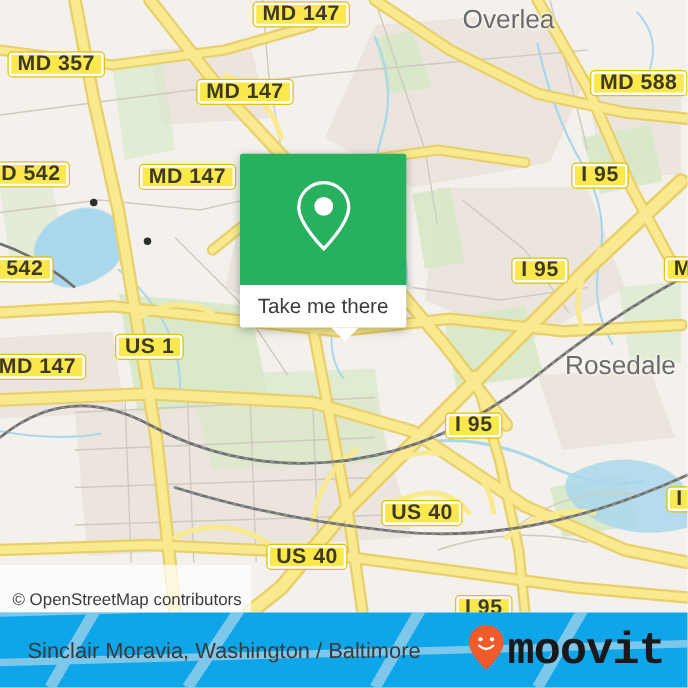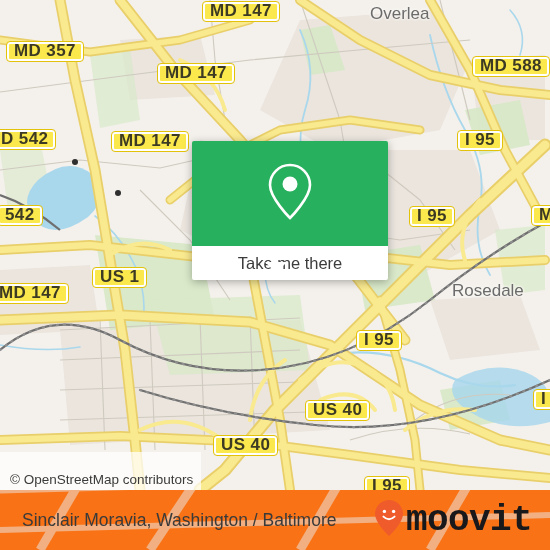--- a/index.html
+++ b/index.html
@@ -6,52 +6,52 @@
   body{width:550px;height:550px;overflow:hidden;background:#fff;
        font-family:"Liberation Sans",sans-serif;}
   #page{position:relative;width:550px;height:550px;overflow:hidden;}
 
   
   #map{position:absolute;left:0;top:0;width:550px;height:490px;
        background:#f4f1ec;overflow:hidden;}
   #map svg{position:absolute;left:0;top:0;}
 
   
-  .place{position:absolute;color:#6b6b6b;font-size:17px;
+  .place{position:absolute;color:#6b6b6b;font-size:21px;
          font-family:"Liberation Sans",sans-serif;white-space:nowrap;
          text-shadow:0 0 3px #f7f5f1,0 0 3px #f7f5f1,0 0 2px #f7f5f1;}
 
   
   .shield{position:absolute;background:#fbe84d;border:2px solid #fff;
           outline:1.5px solid #e3c20a;
           border-radius:3px;color:#3d3a24;font-size:17px;font-weight:bold;
           padding:1px 5px 2px 5px;white-space:nowrap;line-height:12px;
           letter-spacing:.4px;font-family:"Liberation Sans",sans-serif;}
 
   
   #attrib{position:absolute;left:0;bottom:0;background:rgba(255,255,255,.72);
           color:#3b3b3b;font-size:13.5px;padding:20px 8px 3px 10px;
           font-family:"Liberation Sans",sans-serif;white-space:nowrap;}
 
   
-  #popup{position:absolute;left:192px;top:123px;width:196px;
-         filter:drop-shadow(0 2px 4px rgba(0,0,0,.30));margin-top:18px;}
+  #popup{position:absolute;left:192px;top:123px;width:133px;
+         filter:drop-shadow(0 2px 4px rgba(0,0,0,.30));}
   #popup-head{height:105px;background:#27b05d;border-radius:2px 2px 0 0;
               display:flex;align-items:center;justify-content:center;}
   #popup-body{height:34px;background:#fff;border-radius:0 0 2px 2px;
               display:flex;align-items:center;justify-content:center;}
   #popup-label{color:#3c3c3c;font-size:16.5px;
                font-family:"Liberation Sans",sans-serif;}
   #popup-tail{position:absolute;left:50%;top:262px;margin-left:-11px;
               width:0;height:0;border-left:11px solid transparent;
               border-right:11px solid transparent;border-top:11px solid #fff;}
 
   
   #footer{position:absolute;left:0;top:490px;width:550px;height:60px;
-          background:#f97316;overflow:hidden;}
+          background:#0ea5e9;overflow:hidden;}
   #footer-wm{position:absolute;left:0;top:-60px;width:550px;height:120px;
              opacity:.5;}
   #footer-inner{position:absolute;left:0;top:0;width:550px;height:60px;
                 display:flex;align-items:center;justify-content:space-between;
                 padding:0 18px 0 22px;box-sizing:border-box;}
   #footer-title{color:#3a3a3a;font-size:17.5px;white-space:nowrap;
                 font-family:"Liberation Sans",sans-serif;}
   #brand{display:flex;align-items:center;gap:2px;}
   #brand-word{color:#19191b;font-size:36px;font-weight:bold;
               letter-spacing:-.6px;font-family:Liberation Mono, monospace;}

